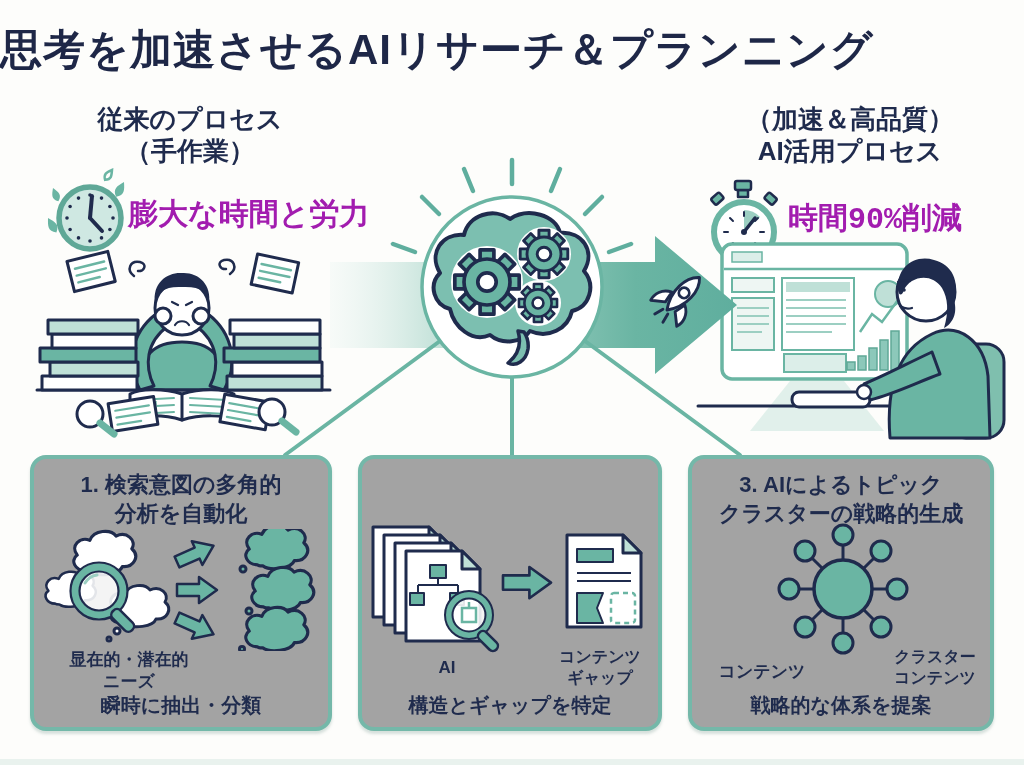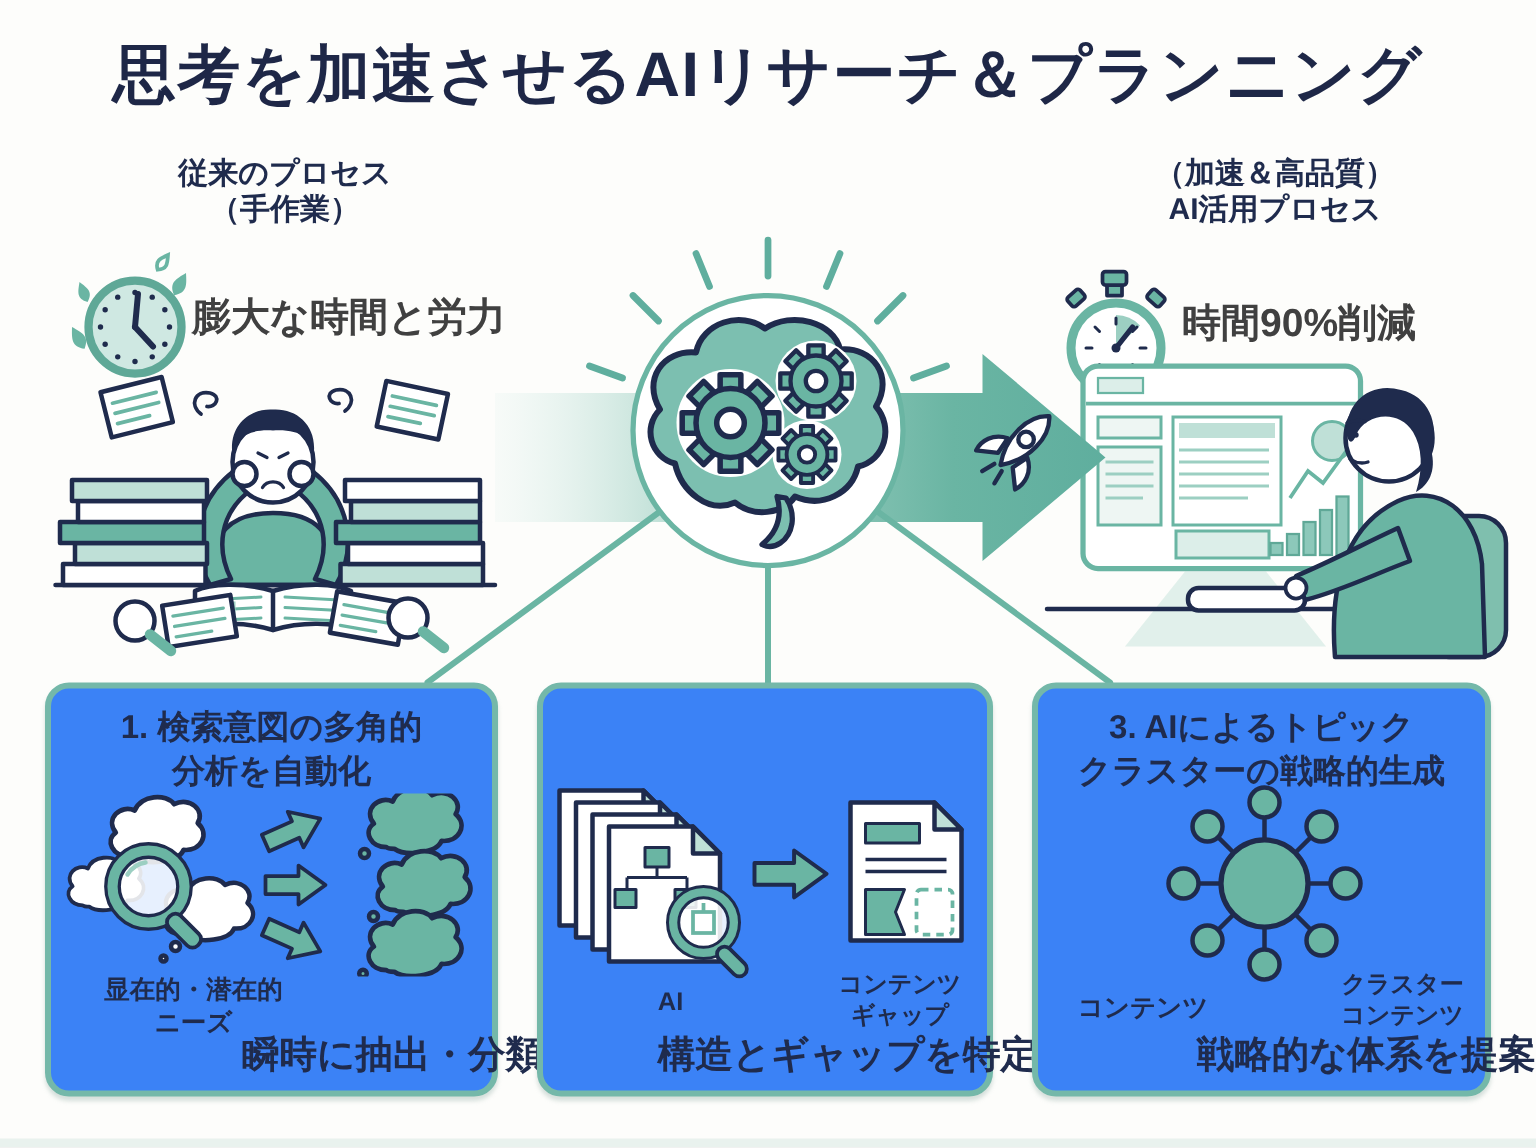--- a/index.html
+++ b/index.html
@@ -4,46 +4,46 @@
 <style>
   html,body{margin:0;padding:0;background:#e8e8e8;}
   .canvas{
     position:relative;width:1024px;height:765px;overflow:hidden;
     background:#fdfdfb;color:#1f2b4d;
     font-family:"Liberation Sans","DejaVu Sans",sans-serif;
   }
   .abs{position:absolute;}
   .title{
     position:absolute;top:22px;left:0;width:100%;margin:0;
-    text-align:center;font-size:42px;font-weight:800;letter-spacing:1px;color:#1e2747;
+    text-align:left;font-size:42px;font-weight:800;letter-spacing:1px;color:#1e2747;
   }
   .proc-heading{
     position:absolute;top:104px;width:310px;text-align:center;
-    font-size:20px;font-weight:700;line-height:1.22;color:#1f2b4d;
+    font-size:26px;font-weight:700;line-height:1.22;color:#1f2b4d;
   }
   .stat{
-    position:absolute;font-size:26px;font-weight:700;color:#404040;white-space:nowrap;
+    position:absolute;font-size:30px;font-weight:700;color:#a21caf;white-space:nowrap;font-family:Liberation Mono, monospace;
   }
   .box{
-    position:absolute;top:455px;height:276px;background:#3b82f6;
+    position:absolute;top:455px;height:276px;background:#a3a3a3;
     border:4px solid #74b8a9;border-radius:16px;box-sizing:border-box;
     box-shadow:0 3px 3px rgba(150,175,168,.38);z-index:3;
   }
   .box-title{
     margin-top:12px;text-align:center;font-size:22px;font-weight:700;
     line-height:1.3;color:#1f2b4d;
   }
   .caption{
     position:absolute;text-align:center;font-size:17px;font-weight:600;
     line-height:1.3;color:#1f2b4d;
   }
   .caption.small{font-size:16px;}
   .box-footer{
-    position:absolute;bottom:8px;left:0;width:100%;text-align:right;
-    font-size:25px;font-weight:700;color:#1f2b4d;margin-left:34px;
+    position:absolute;bottom:8px;left:0;width:100%;text-align:center;
+    font-size:20px;font-weight:700;color:#1f2b4d;
   }
   .bottom-strip{position:absolute;left:0;bottom:0;width:100%;height:6px;background:#e9f2ee;}
 </style>
 </head>
 <body>
 
 <div class="canvas">
 
   <h1 class="title">思考を加速させるAIリサーチ＆プランニング</h1>
 

